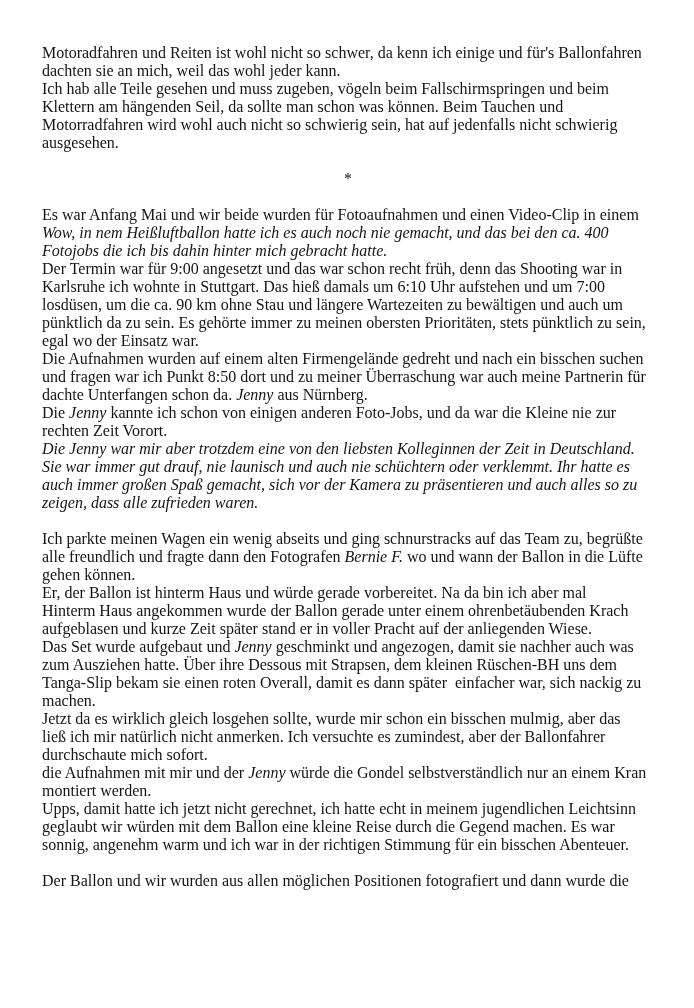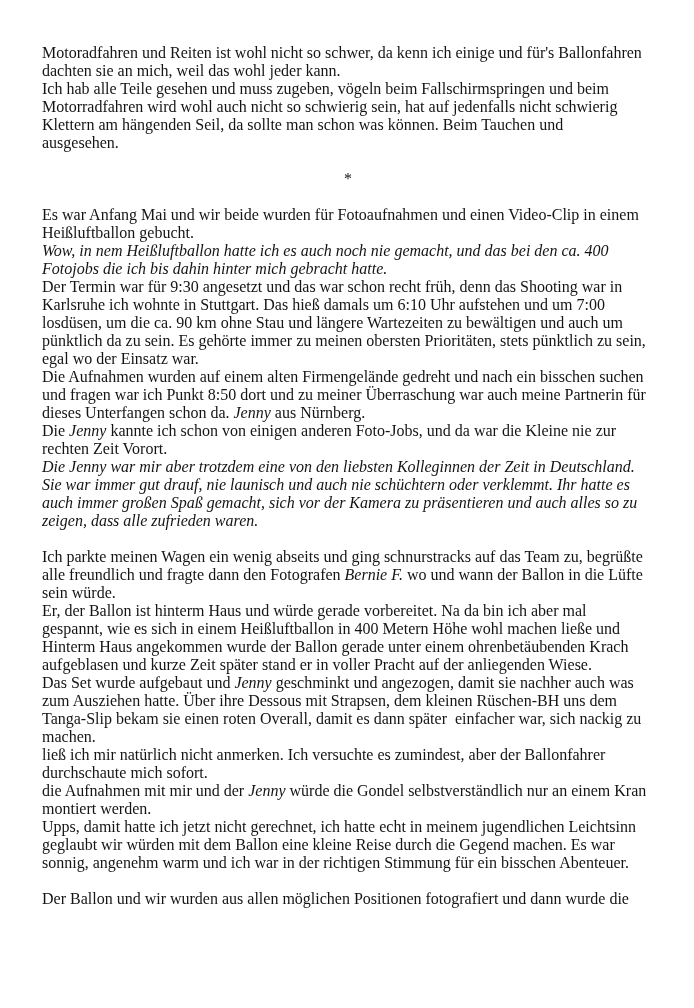--- a/index.html
+++ b/index.html
@@ -24,56 +24,55 @@
   .line.center { text-align: center; }
   .seg.italic { font-style: italic; }
 </style>
 </head>
 <body>
 
 <div class="page" style="background: rgb(255, 255, 255); color: rgb(20, 20, 20);">
     <div class="line"><span class="seg">Motoradfahren und Reiten ist wohl nicht so schwer, da kenn ich einige und für's Ballonfahren</span></div>
     <div class="line"><span class="seg">dachten sie an mich, weil das wohl jeder kann.</span></div>
     <div class="line"><span class="seg">Ich hab alle Teile gesehen und muss zugeben, vögeln beim Fallschirmspringen und beim</span></div>
+    <div class="line"><span class="seg">Klettern am hängenden Seil, da sollte man schon was können. Beim Tauchen und</span></div>
     <div class="line"><span class="seg">Motorradfahren wird wohl auch nicht so schwierig sein, hat auf jedenfalls nicht schwierig</span></div>
-    <div class="line"><span class="seg">Klettern am hängenden Seil, da sollte man schon was können. Beim Tauchen und</span></div>
     <div class="line"><span class="seg">ausgesehen.</span></div>
     <div class="line"></div>
     <div class="line center"><span class="seg">*</span></div>
     <div class="line"></div>
     <div class="line"><span class="seg">Es war Anfang Mai und wir beide wurden für Fotoaufnahmen und einen Video-Clip in einem</span></div>
-    <div class="line"><span class="seg">Heißluftballon gebucht.</span></div>
     <div class="line"><span class="seg italic">Wow, in nem Heißluftballon hatte ich es auch noch nie gemacht, und das bei den ca. 400</span></div>
     <div class="line"><span class="seg italic">Fotojobs die ich bis dahin hinter mich gebracht hatte.</span></div>
-    <div class="line"><span class="seg">Der Termin war für 9:30 angesetzt und das war schon recht früh, denn das Shooting war in</span></div>
+    <div class="line"><span class="seg">Der Termin war für 9:00 angesetzt und das war schon recht früh, denn das Shooting war in</span></div>
     <div class="line"><span class="seg">Karlsruhe ich wohnte in Stuttgart. Das hieß damals um 6:10 Uhr aufstehen und um 7:00</span></div>
     <div class="line"><span class="seg">losdüsen, um die ca. 90 km ohne Stau und längere Wartezeiten zu bewältigen und auch um</span></div>
     <div class="line"><span class="seg">pünktlich da zu sein. Es gehörte immer zu meinen obersten Prioritäten, stets pünktlich zu sein,</span></div>
     <div class="line"><span class="seg">egal wo der Einsatz war.</span></div>
     <div class="line"><span class="seg">Die Aufnahmen wurden auf einem alten Firmengelände gedreht und nach ein bisschen suchen</span></div>
     <div class="line"><span class="seg">und fragen war ich Punkt 8:50 dort und zu meiner Überraschung war auch meine Partnerin für</span></div>
-    <div class="line"><span class="seg">dieses Unterfangen schon da. </span><span class="seg italic">Jenny</span><span class="seg"> aus Nürnberg.</span></div>
+    <div class="line"><span class="seg">dachte Unterfangen schon da. </span><span class="seg italic">Jenny</span><span class="seg"> aus Nürnberg.</span></div>
     <div class="line"><span class="seg">Die </span><span class="seg italic">Jenny</span><span class="seg"> kannte ich schon von einigen anderen Foto-Jobs, und da war die Kleine nie zur</span></div>
     <div class="line"><span class="seg">rechten Zeit Vorort.</span></div>
     <div class="line"><span class="seg italic">Die Jenny war mir aber trotzdem eine von den liebsten Kolleginnen der Zeit in Deutschland.</span></div>
     <div class="line"><span class="seg italic">Sie war immer gut drauf, nie launisch und auch nie schüchtern oder verklemmt. Ihr hatte es</span></div>
     <div class="line"><span class="seg italic">auch immer großen Spaß gemacht, sich vor der Kamera zu präsentieren und auch alles so zu</span></div>
     <div class="line"><span class="seg italic">zeigen, dass alle zufrieden waren.</span></div>
     <div class="line"></div>
     <div class="line"><span class="seg">Ich parkte meinen Wagen ein wenig abseits und ging schnurstracks auf das Team zu, begrüßte</span></div>
     <div class="line"><span class="seg">alle freundlich und fragte dann den Fotografen </span><span class="seg italic">Bernie F.</span><span class="seg"> wo und wann der Ballon in die Lüfte</span></div>
-    <div class="line"><span class="seg">sein würde.</span></div>
+    <div class="line"><span class="seg">gehen können.</span></div>
     <div class="line"><span class="seg">Er, der Ballon ist hinterm Haus und würde gerade vorbereitet. Na da bin ich aber mal</span></div>
-    <div class="line"><span class="seg">gespannt, wie es sich in einem Heißluftballon in 400 Metern Höhe wohl machen ließe und</span></div>
     <div class="line"><span class="seg">Hinterm Haus angekommen wurde der Ballon gerade unter einem ohrenbetäubenden Krach</span></div>
     <div class="line"><span class="seg">aufgeblasen und kurze Zeit später stand er in voller Pracht auf der anliegenden Wiese.</span></div>
     <div class="line"><span class="seg">Das Set wurde aufgebaut und </span><span class="seg italic">Jenny</span><span class="seg"> geschminkt und angezogen, damit sie nachher auch was</span></div>
     <div class="line"><span class="seg">zum Ausziehen hatte. Über ihre Dessous mit Strapsen, dem kleinen Rüschen-BH uns dem</span></div>
     <div class="line"><span class="seg">Tanga-Slip bekam sie einen roten Overall, damit es dann später  einfacher war, sich nackig zu</span></div>
     <div class="line"><span class="seg">machen.</span></div>
+    <div class="line"><span class="seg">Jetzt da es wirklich gleich losgehen sollte, wurde mir schon ein bisschen mulmig, aber das</span></div>
     <div class="line"><span class="seg">ließ ich mir natürlich nicht anmerken. Ich versuchte es zumindest, aber der Ballonfahrer</span></div>
     <div class="line"><span class="seg">durchschaute mich sofort.</span></div>
     <div class="line"><span class="seg">die Aufnahmen mit mir und der </span><span class="seg italic">Jenny</span><span class="seg"> würde die Gondel selbstverständlich nur an einem Kran</span></div>
     <div class="line"><span class="seg">montiert werden.</span></div>
     <div class="line"><span class="seg">Upps, damit hatte ich jetzt nicht gerechnet, ich hatte echt in meinem jugendlichen Leichtsinn</span></div>
     <div class="line"><span class="seg">geglaubt wir würden mit dem Ballon eine kleine Reise durch die Gegend machen. Es war</span></div>
     <div class="line"><span class="seg">sonnig, angenehm warm und ich war in der richtigen Stimmung für ein bisschen Abenteuer.</span></div>
     <div class="line"></div>
     <div class="line"><span class="seg">Der Ballon und wir wurden aus allen möglichen Positionen fotografiert und dann wurde die</span></div>
   </div>

